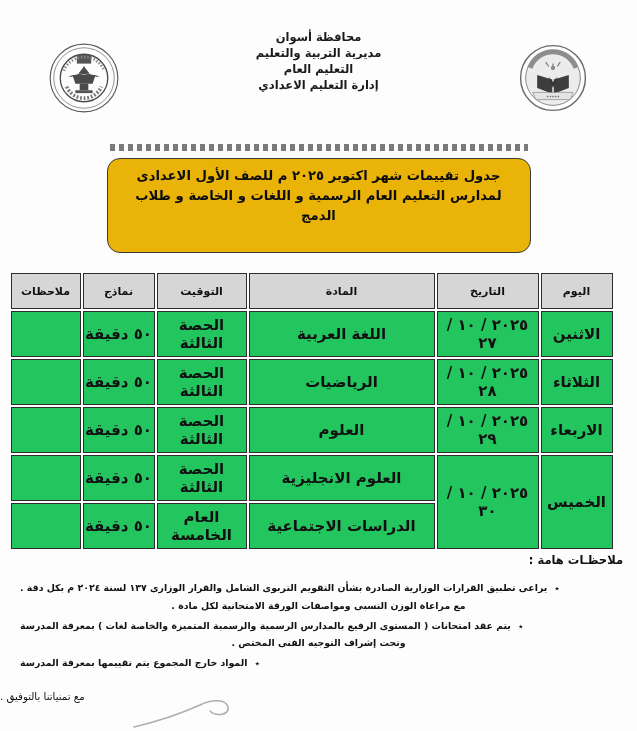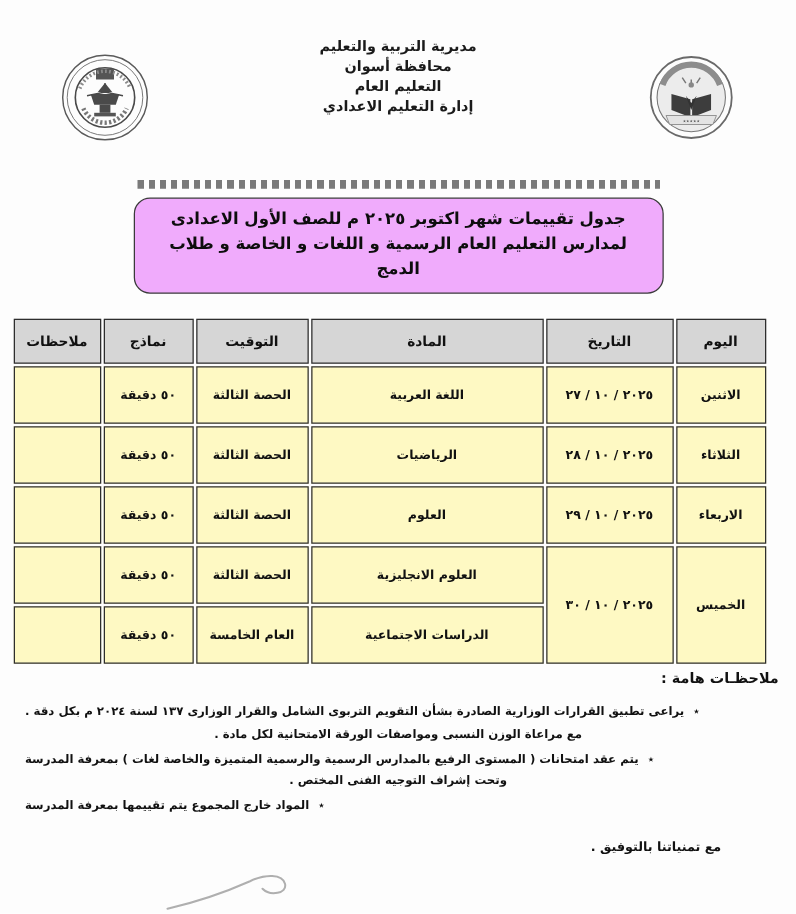--- a/index.html
+++ b/index.html
@@ -60,23 +60,23 @@
       rgba(0,0,0,0) 5px, rgba(0,0,0,0) 9px
     );
   }
 
   
   .title-box {
     margin: 7px auto 0 auto;
     width: 424px;
     border: 1.6px solid #3b3b3b;
     border-radius: 13px;
-    padding: 7px 10px 8px 10px;
+    padding: 7px 10px 26px 10px;
     text-align: center;
-    background: #f0abfc;
+    background: #eab308;
     box-sizing: border-box;
   }
   .title-box div {
     font-size: 13.2px;
     font-weight: bold;
     line-height: 1.52;
     color: #0d0d0d;
   }
 
   
@@ -88,22 +88,22 @@
     width: 100%;
     border-collapse: separate;
     border-spacing: 2px;
     table-layout: fixed;
   }
   table.sched th,
   table.sched td {
     border: 1.4px solid #2e2e2e;
     text-align: center;
     vertical-align: middle;
-    background: #fef9c3;
-    font-size: 10px;
+    background: #22c55e;
+    font-size: 15px;
     font-weight: bold;
     color: #111111;
     padding: 2px 1px;
   }
   table.sched th {
     background: #d6d6d6;
     font-size: 11px;
     height: 30px;
   }
   td.day-cell {
@@ -150,23 +150,23 @@
   .note-sub {
     font-size: 9.4px;
     font-weight: bold;
     text-align: center;
     margin-top: -4px;
     margin-bottom: 8px;
   }
 
   .closing {
     margin-top: 20px;
-    text-align: right;
+    text-align: left;
     font-size: 10.2px;
-    font-weight: bold;
+    font-weight: normal;
     padding-right: 60px;
   }
 
   .signature {
     position: absolute;
     left: 130px;
     bottom: 2px;
     width: 120px;
     height: 38px;
     opacity: 0.55;
@@ -190,22 +190,22 @@
         <path d="M30 48 L50 44 L70 48" fill="none" stroke="#4a4a4a" stroke-width="1.6"></path>
         <rect x="44" y="58" width="12" height="9" fill="#4a4a4a"></rect>
         <rect x="38" y="67" width="24" height="4" fill="#555"></rect>
         <path d="M50 44 L50 34" stroke="#4a4a4a" stroke-width="1.4"></path>
         <path d="M26 62 A 26 26 0 0 0 74 62" fill="none" stroke="#777" stroke-width="5" stroke-dasharray="2.5 2.5"></path>
         <path d="M22 40 A 30 30 0 0 1 78 40" fill="none" stroke="#8a8a8a" stroke-width="4" stroke-dasharray="2 2.5"></path>
       </svg>
     </div>
 
     <div class="header-center">
+      <div>محافظة أسوان</div>
       <div>مديرية التربية والتعليم</div>
-      <div>محافظة أسوان</div>
       <div>التعليم العام</div>
       <div>إدارة التعليم الاعدادي</div>
     </div>
 
     <div class="seal seal-right">
       <svg viewBox="0 0 100 100" width="72" height="72" aria-hidden="true">
         <circle cx="50" cy="50" r="45" fill="none" stroke="#6a6a6a" stroke-width="2"></circle>
         <circle cx="50" cy="50" r="38" fill="#ececec" stroke="#777" stroke-width="1.2"></circle>
         <path d="M18 36 A 34 34 0 0 1 82 36" fill="none" stroke="#8d8d8d" stroke-width="7"></path>
         <path d="M50 38 L50 30 M44 34 L40 28 M56 34 L60 28" stroke="#777" stroke-width="1.6"></path>

